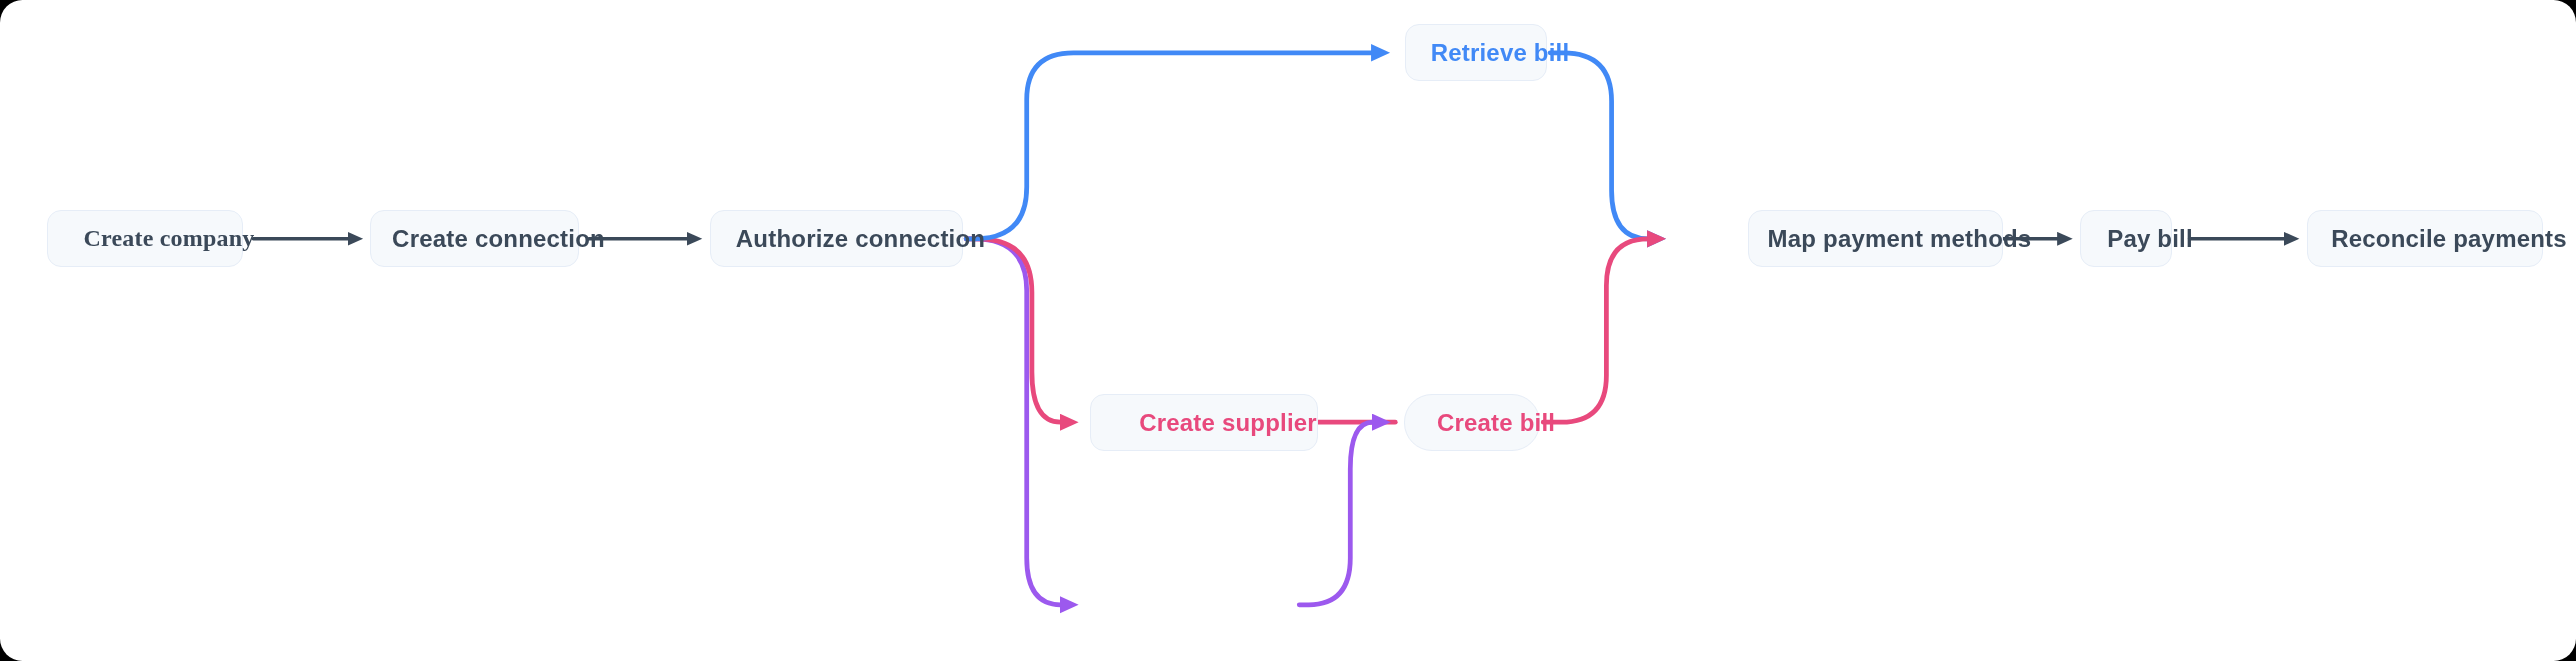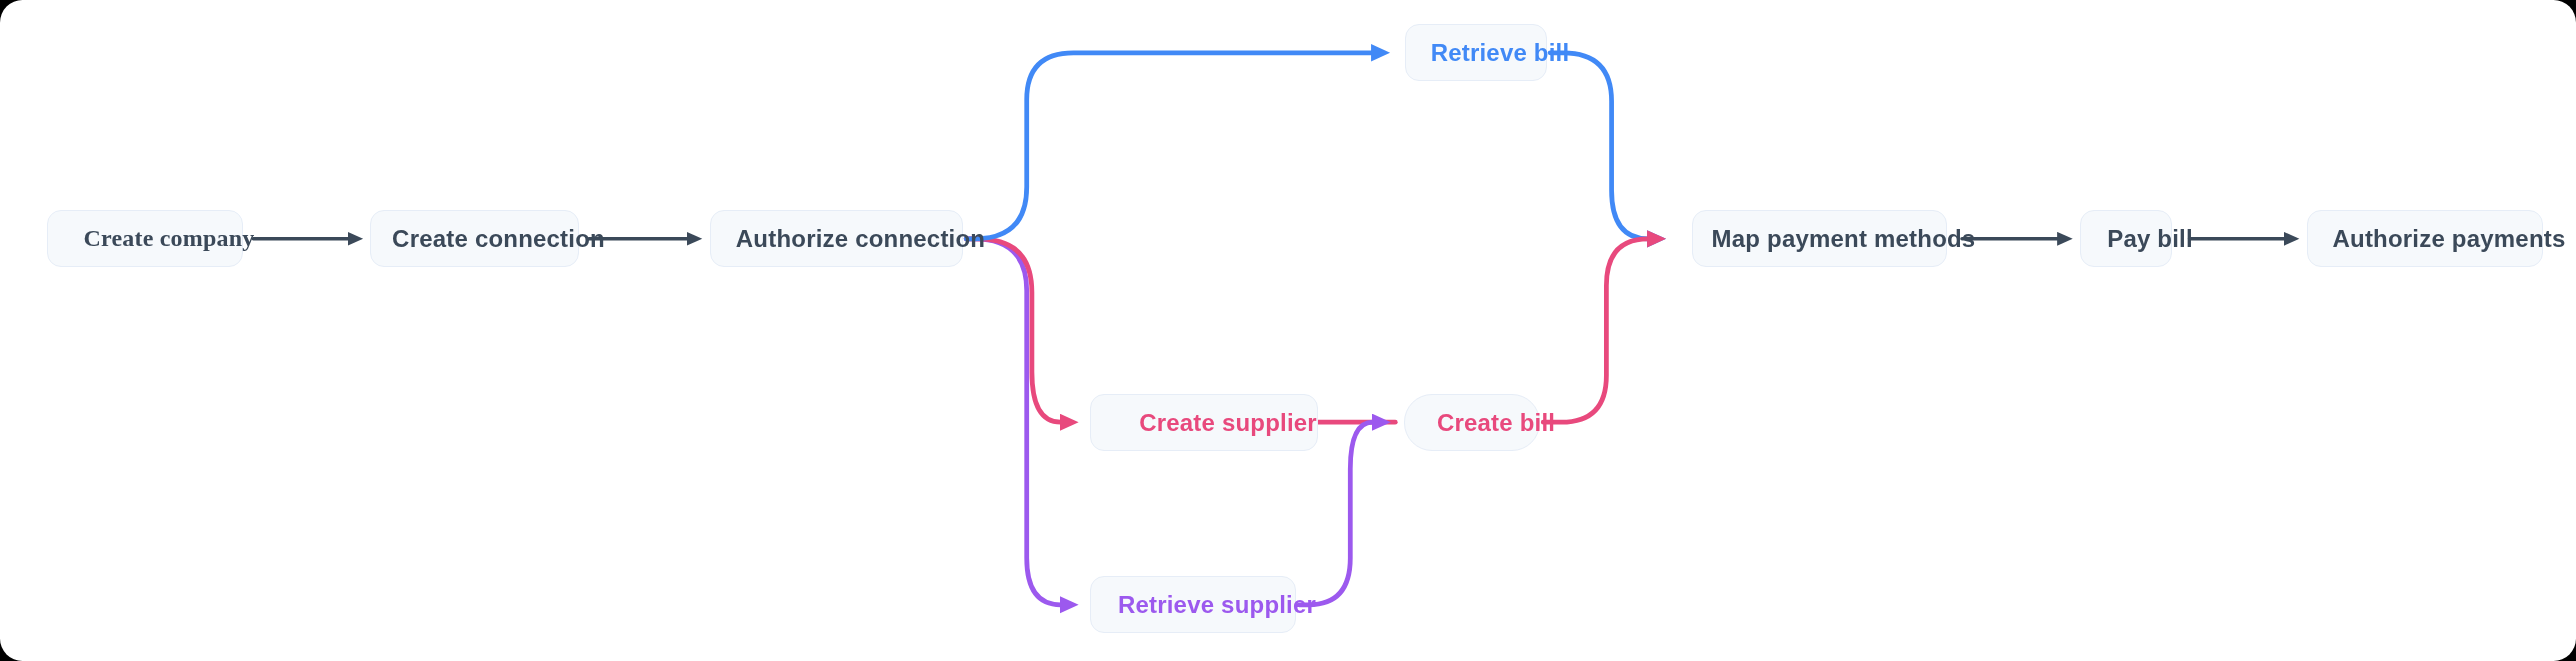--- a/index.html
+++ b/index.html
@@ -40,21 +40,21 @@
   .node.pink{color:var(--pink);}
   .node.purple{color:var(--purple);}
   
   #n-create-company      {left:47px;  top:210px; width:196px;font-family:Liberation Serif, serif;}
   #n-create-connection   {left:370px; top:210px; width:209px;}
   #n-authorize-connection{left:710px; top:210px; width:253px;justify-content:center;}
   #n-retrieve-bill       {left:1405px;top:24px;  width:142px;}
   #n-create-supplier     {left:1090px;top:394px; width:228px;}
   #n-create-bill         {left:1404px;top:394px; width:136px;border-radius:28px;}
   #n-retrieve-supplier   {left:1090px;top:576px; width:206px;}
-  #n-map-payment-methods {left:1692px;top:210px; width:255px;}
+  #n-map-payment-methods {left:1748px;top:210px; width:255px;}
   #n-pay-bill            {left:2080px;top:210px; width:92px;}
   #n-reconcile-payments  {left:2307px;top:210px; width:236px;}
 </style>
 </head>
 <body>
 
 <div class="canvas">
 
   <svg class="edges" viewBox="0 0 2976 764" xmlns="http://www.w3.org/2000/svg">
     <defs>
@@ -103,27 +103,24 @@
     </div>
   <div class="node blue" id="n-retrieve-bill">
       <span>Retrieve bill</span>
     </div>
   <div class="node pink" id="n-create-supplier">
       <span>Create supplier</span>
     </div>
   <div class="node pink" id="n-create-bill">
       <span>Create bill</span>
     </div>
-  <div class="node purple" id="n-retrieve-supplier">
-      <span>Retrieve supplier</span>
-    </div>
   <div class="node dark" id="n-map-payment-methods">
       <span>Map payment methods</span>
     </div>
   <div class="node dark" id="n-pay-bill">
       <span>Pay bill</span>
     </div>
   <div class="node dark" id="n-reconcile-payments">
-      <span>Authorize payments</span>
+      <span>Reconcile payments</span>
     </div>
 
 </div>
 
 
 </body></html>

